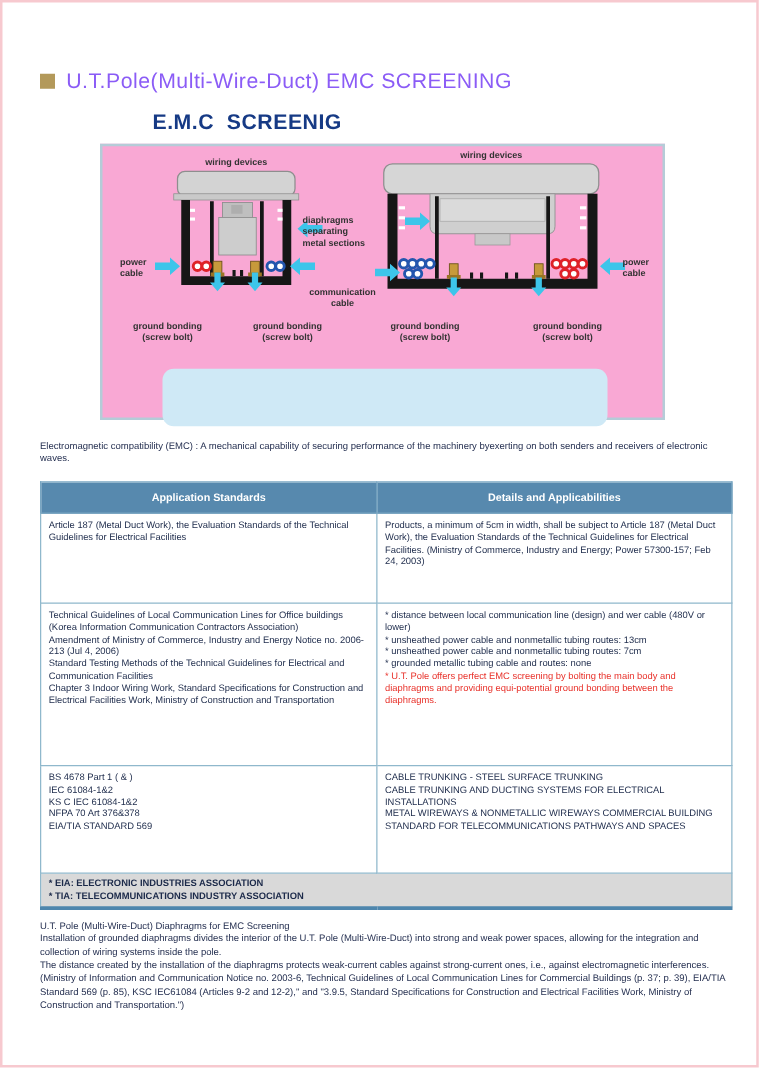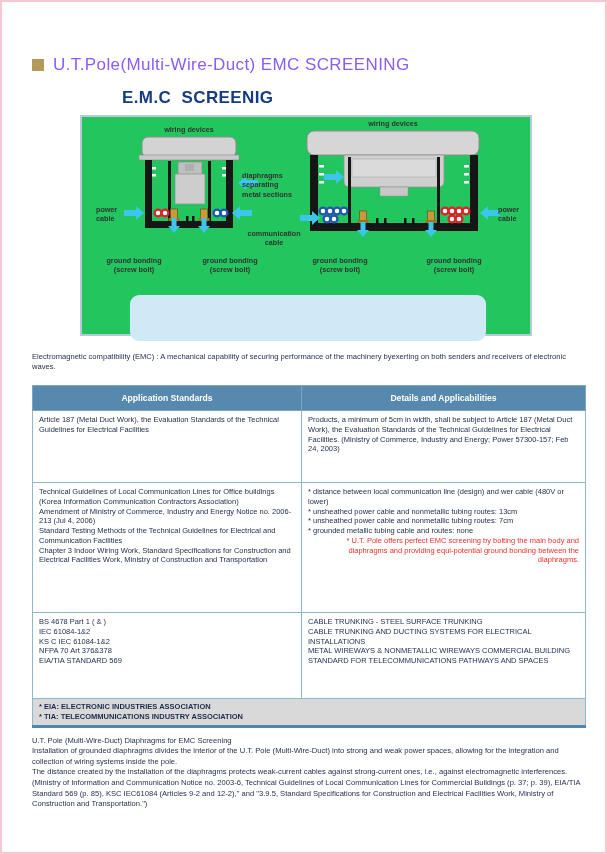--- a/index.html
+++ b/index.html
@@ -13,21 +13,21 @@
     overflow:hidden;
   }
   
   .title-row { margin:53px 0 0 30px; display:flex; align-items:center; }
   .bullet { width:12px; height:12px; background:#b3995a; display:inline-block; margin-right:9px; }
   .title-text { font-size:17px; color:#8b5cf6; letter-spacing:0.4px; }
   .subtitle { margin:13px 0 0 120px; font-size:17px; font-weight:bold; color:#163a85; letter-spacing:0.4px; white-space:pre; }
 
   
   .diagram { position:relative; margin:7px 0 0 78px; width:452px; height:221px;
-             border:2px solid #b5ccd8; border-radius:0; background:#22c55e; }
+             border:2px solid #b5ccd8; border-radius:0; background:#f9a8d4; }
   .diagram svg { position:absolute; left:0; top:0; }
   .dl { position:absolute; font-size:7.2px; font-weight:600; color:#333; line-height:1.3;
         white-space:pre-line; }
   .tc { text-align:center; }
   .callout { position:absolute; left:48px; top:178px; width:356px; height:46px;
              background:#cfe9f6; border-radius:9px; text-align:center; color:#e8352e; }
   .callout .l1 { margin-top:7px; font-size:9.8px; font-weight:600; }
   .callout .l2 { margin-top:3px; font-size:9.8px; font-weight:600; }
 
   
@@ -35,21 +35,21 @@
 
   
   table.std { width:553px; margin:13px 0 0 30px; border-collapse:collapse; table-layout:fixed;
               border:1px solid #74a3bf; border-bottom:3px solid #4e86ad; }
   col.c1 { width:269px; } col.c2 { width:284px; }
   table.std th { background:#5789ae; color:#ffffff; font-size:8.6px; font-weight:bold;
                  height:25px; border:1px solid #79a6c2; text-align:center; }
   table.std td { border:1px solid #8fb8cc; vertical-align:top; padding:4px 6px 4px 6px;
                  font-size:7.5px; line-height:1.3; color:#1c2a4a; }
   td.h1 { height:72px; } td.h2 { height:130px; } td.h3 { height:86px;margin-top:21px; }
-  .red { color:#e8312a;text-align:right; }
+  .red { color:#e8312a; }
   tr.foot td { background:#d9d9d9; font-weight:600; padding:3px 6px; height:24px; }
 
   
   .outro { margin:8px 0 0 30px; width:553px; font-size:7.6px; line-height:1.4; color:#1f2a4c; }
 </style>
 </head>
 <body>
 
 <div class="title-row">
   <span class="bullet"></span>

